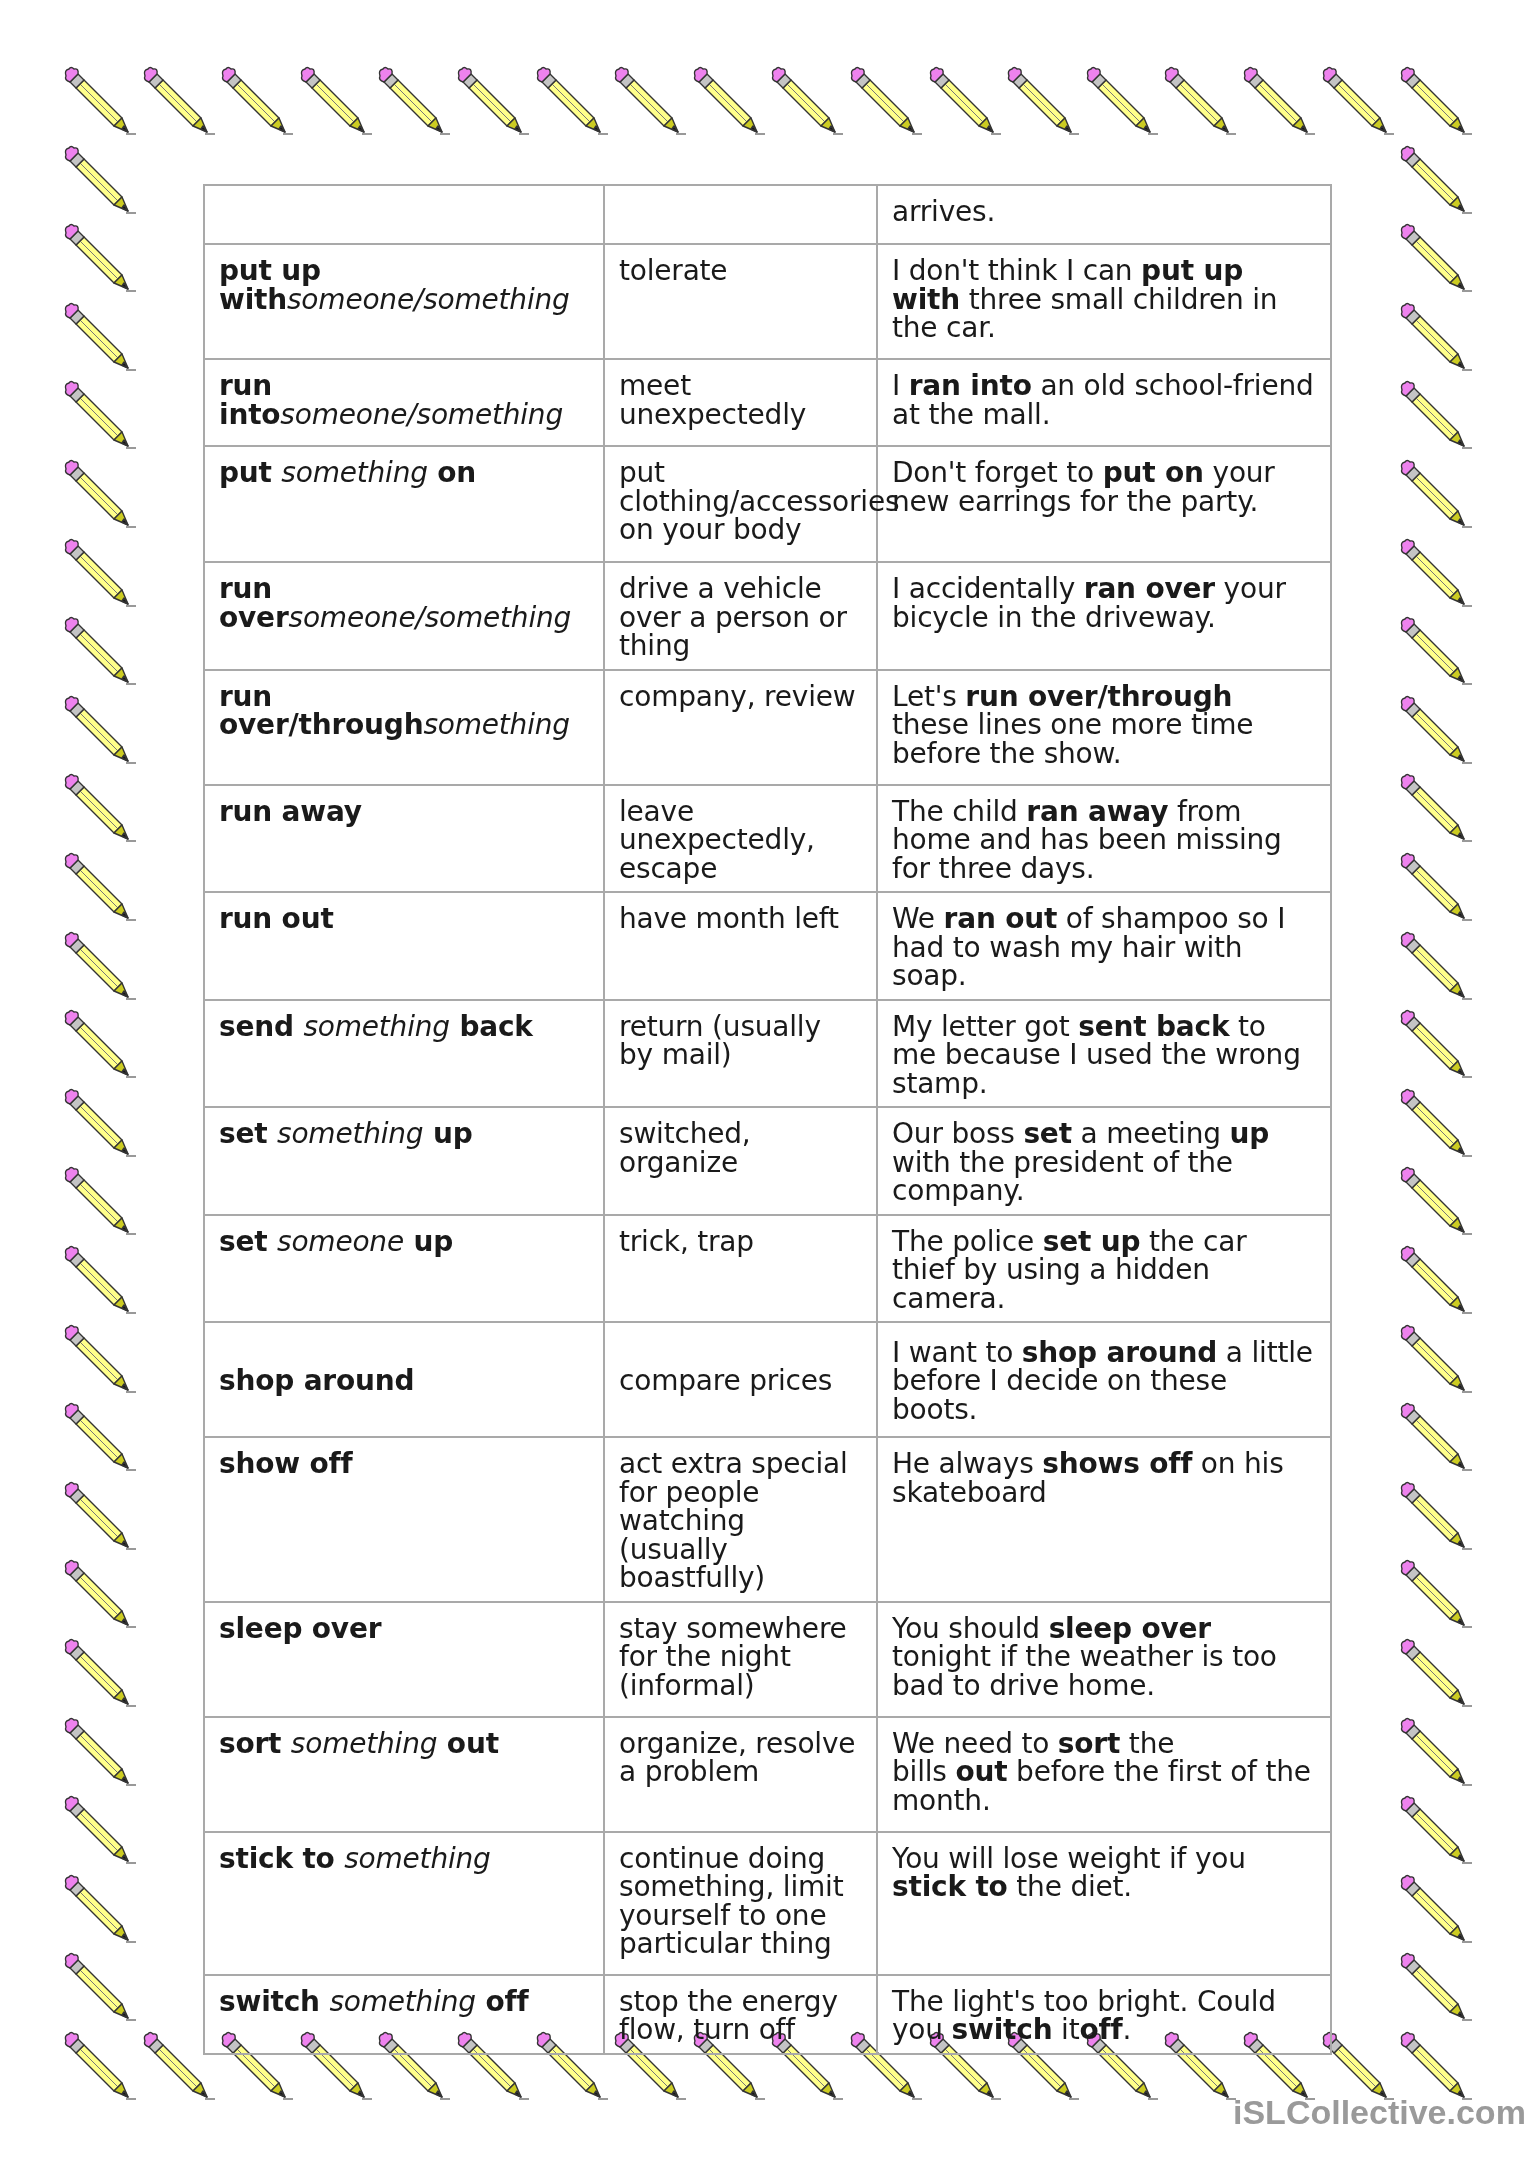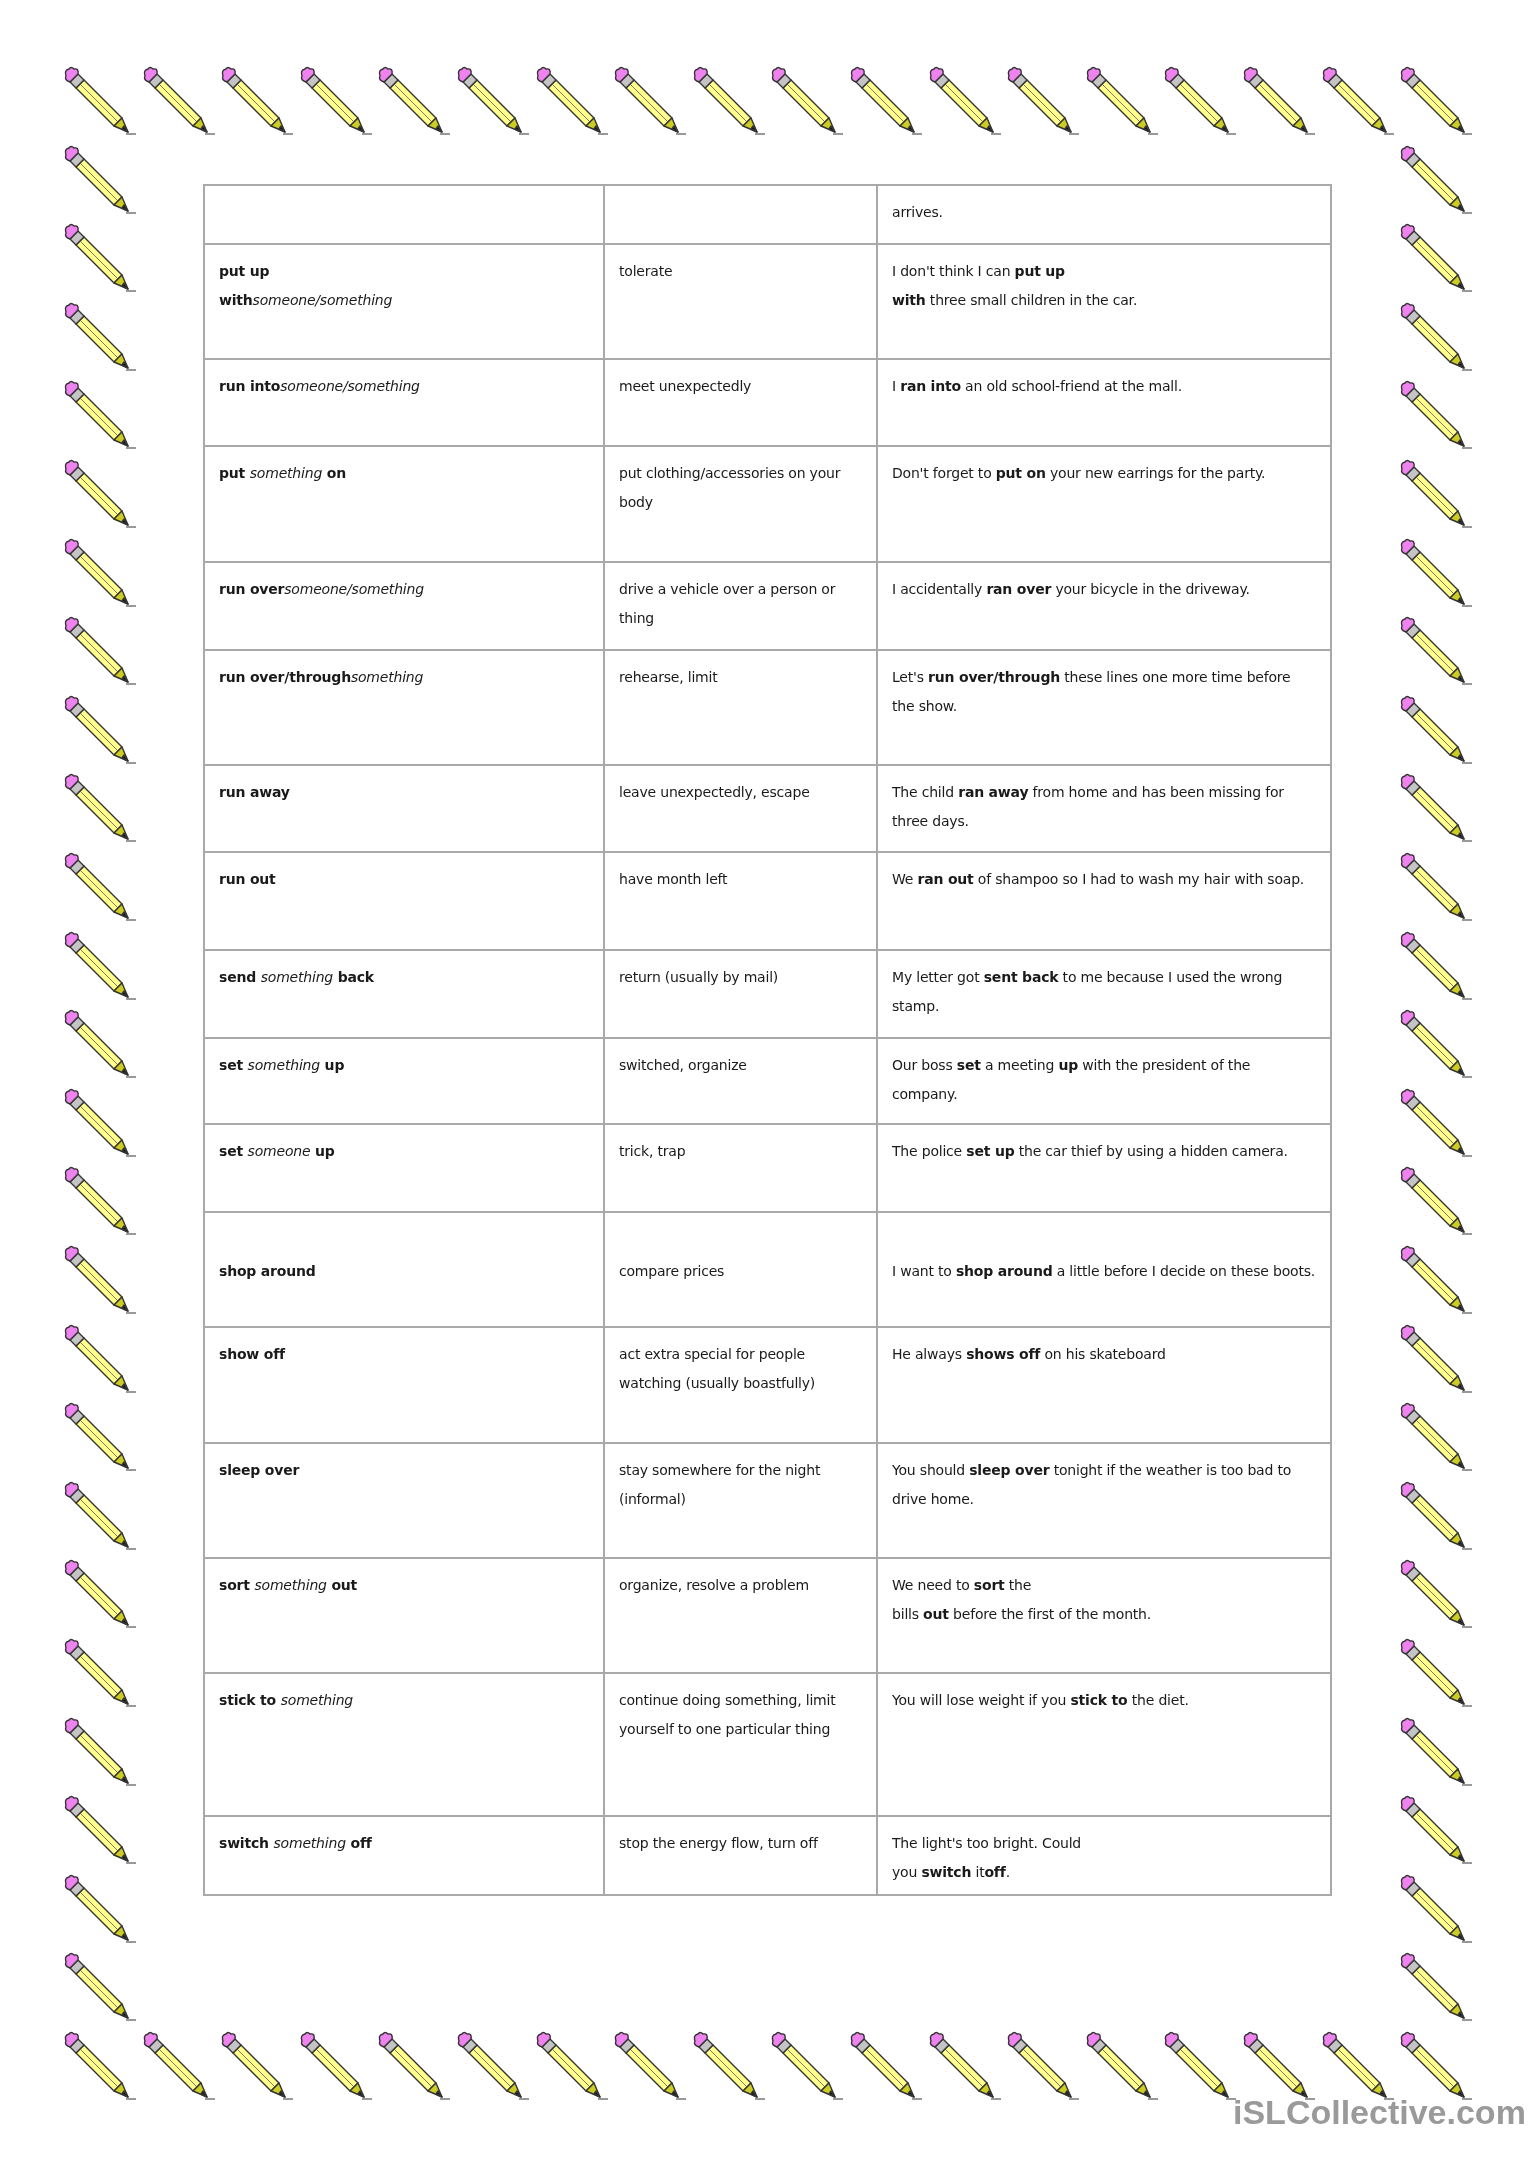--- a/index.html
+++ b/index.html
@@ -5,21 +5,21 @@
   html, body { margin: 0; padding: 0; background: #ffffff; }
   body { width: 1532px; height: 2167px; position: relative; overflow: hidden;
          font-family: "DejaVu Sans", sans-serif; color: #1a1a1a; }
   #pencil-border { position: absolute; left: 0; top: 0; width: 1532px; height: 2167px; }
   .pencil { position: absolute; width: 76px; height: 74px; }
   .pencil svg { width: 76px; height: 74px; display: block; }
 
   table.pv { position: absolute; left: 203px; top: 184px; width: 1127px;
              border-collapse: collapse; table-layout: fixed; }
   table.pv td { border: 2px solid #a9a9a9; vertical-align: top;
-                padding: 12px 14px 8px 14px; font-size: 14px; line-height: 28.5px;
+                padding: 12px 14px 8px 14px; font-size: 28px; line-height: 28.5px;
                 letter-spacing: -0.2px; }
   table.pv td.mid { vertical-align: middle; }
   col.c1 { width: 400px; } col.c2 { width: 273px; } col.c3 { width: 454px; }
   .b { font-weight: bold; }
   .i { font-style: italic; }
 
   .watermark { position: absolute; left: 1233px; top: 2093px; font-family: "Liberation Sans", sans-serif;
                font-weight: bold; font-size: 34px; color: #9a9a9a; letter-spacing: 0px; }
 </style>
 </head>
@@ -1147,21 +1147,21 @@
     <td><span>put clothing/accessories on your body</span></td>
     <td><span>Don't forget to </span><span class="b">put on</span><span> your new earrings for the party.</span></td>
   </tr>
       <tr style="height: 88px;">
     <td><span class="b">run over</span><span class="i">someone/something</span></td>
     <td><span>drive a vehicle over a person or thing</span></td>
     <td><span>I accidentally </span><span class="b">ran over</span><span> your bicycle in the driveway.</span></td>
   </tr>
       <tr style="height: 115px;">
     <td><span class="b">run over/through</span><span class="i">something</span></td>
-    <td><span>rehearse, limit</span></td>
+    <td><span>company, review</span></td>
     <td><span>Let's </span><span class="b">run over/through</span><span> these lines one more time before the show.</span></td>
   </tr>
       <tr style="height: 87px;">
     <td><span class="b">run away</span></td>
     <td><span>leave unexpectedly, escape</span></td>
     <td><span>The child </span><span class="b">ran away</span><span> from home and has been missing for three days.</span></td>
   </tr>
       <tr style="height: 98px;">
     <td><span class="b">run out</span></td>
     <td><span>have month left</span></td>

